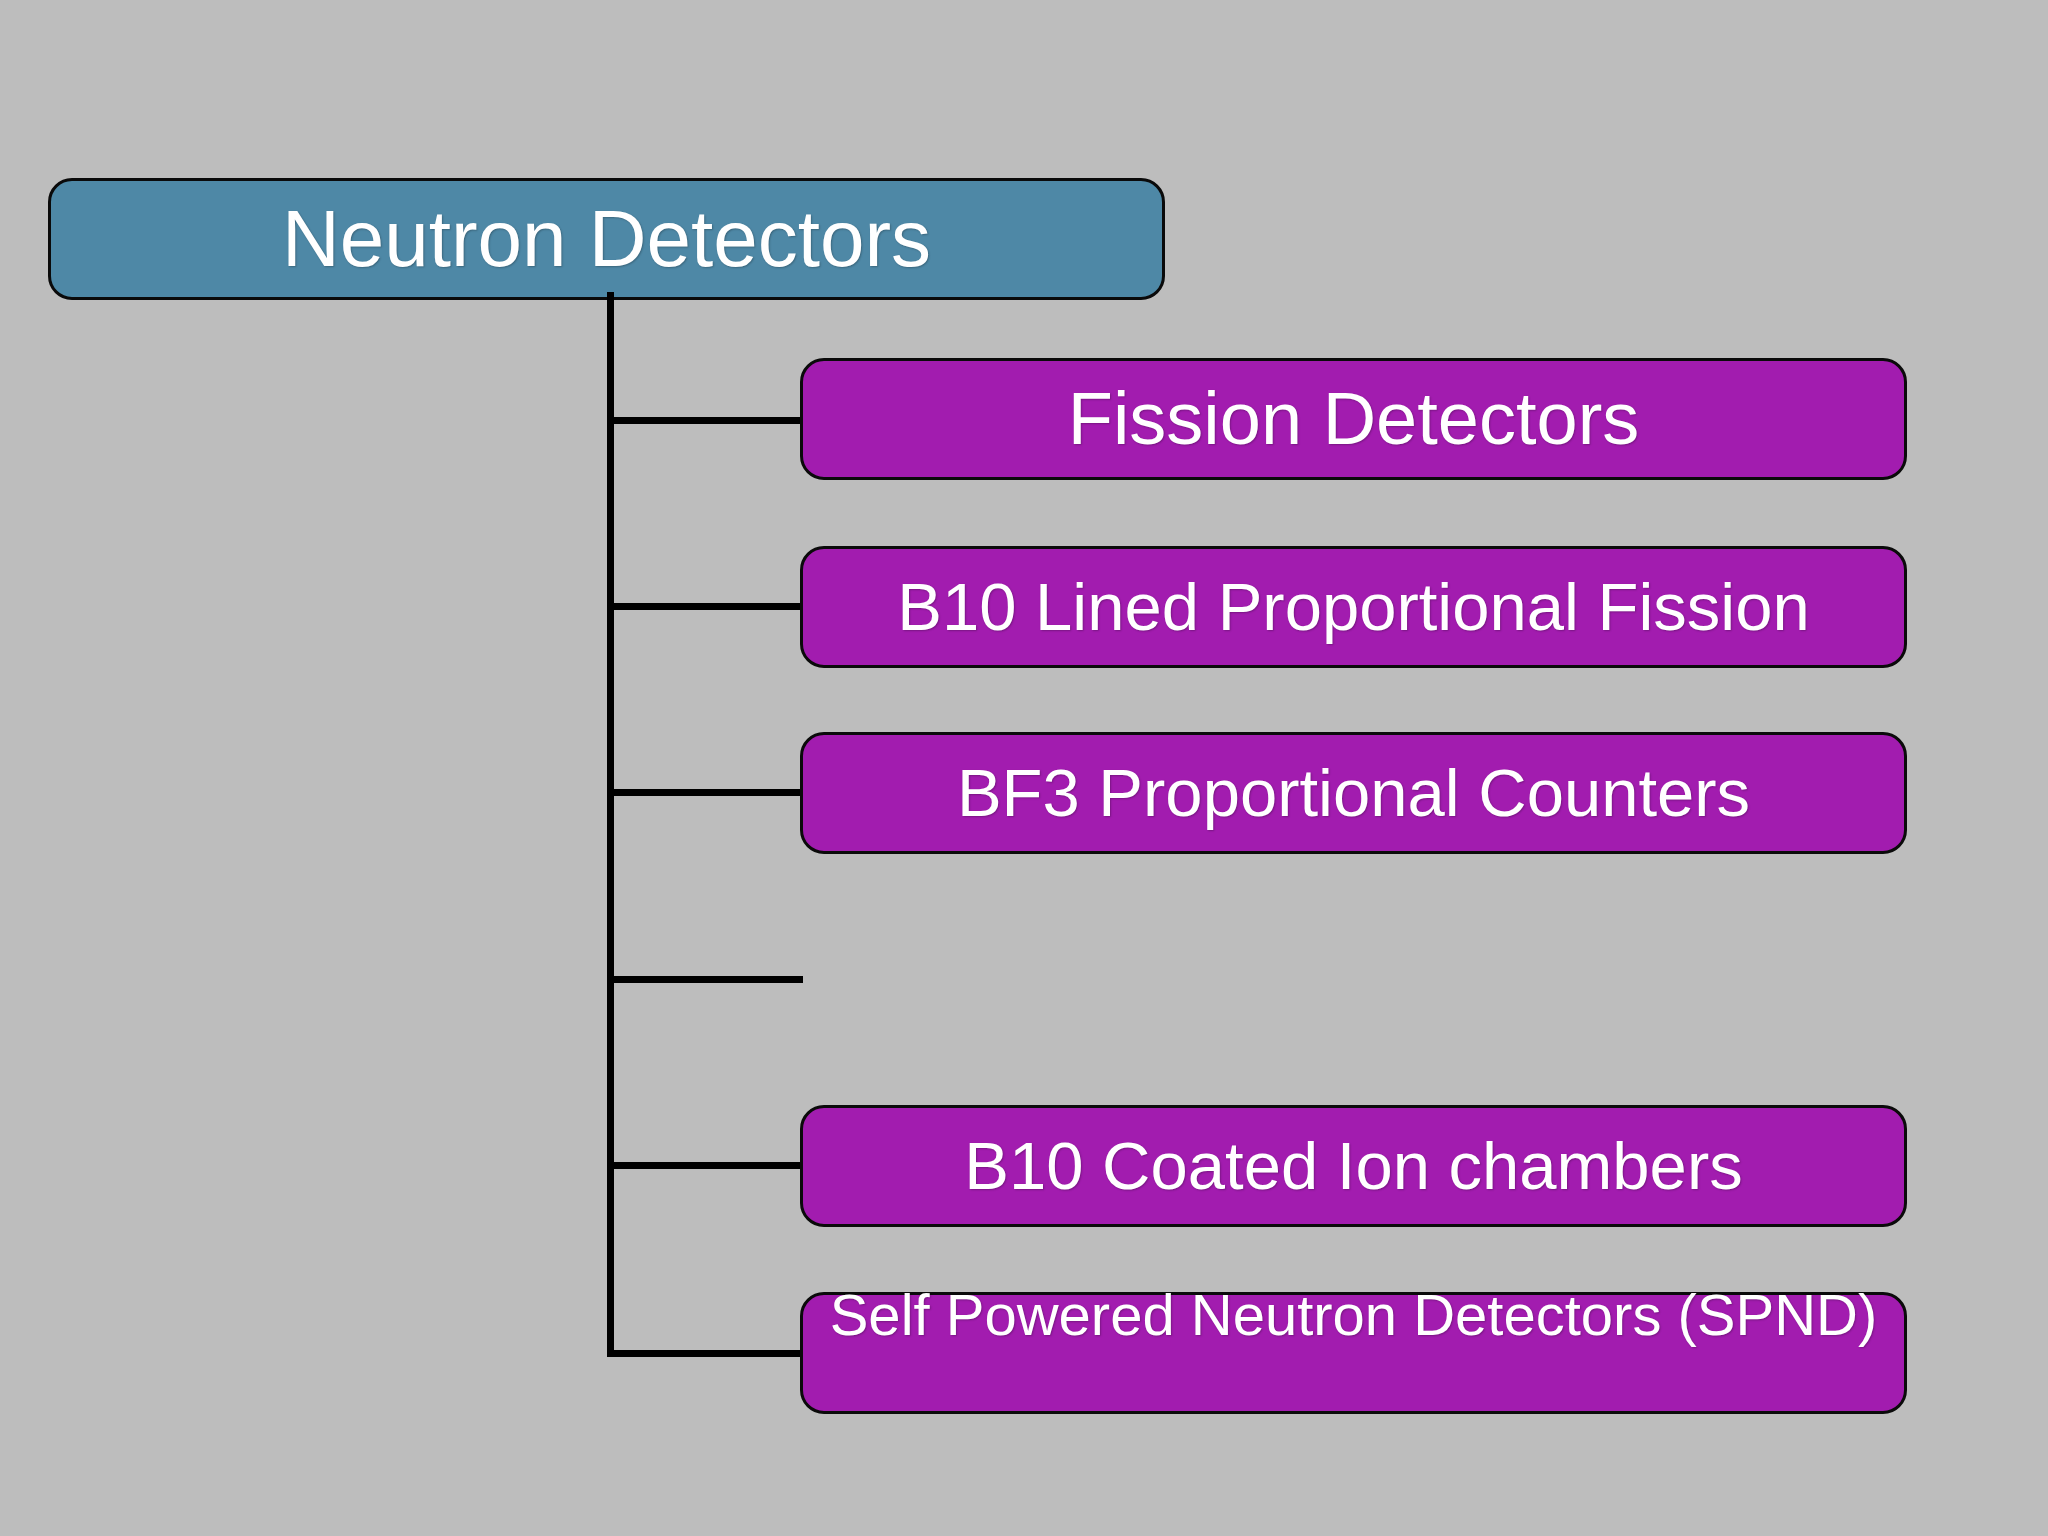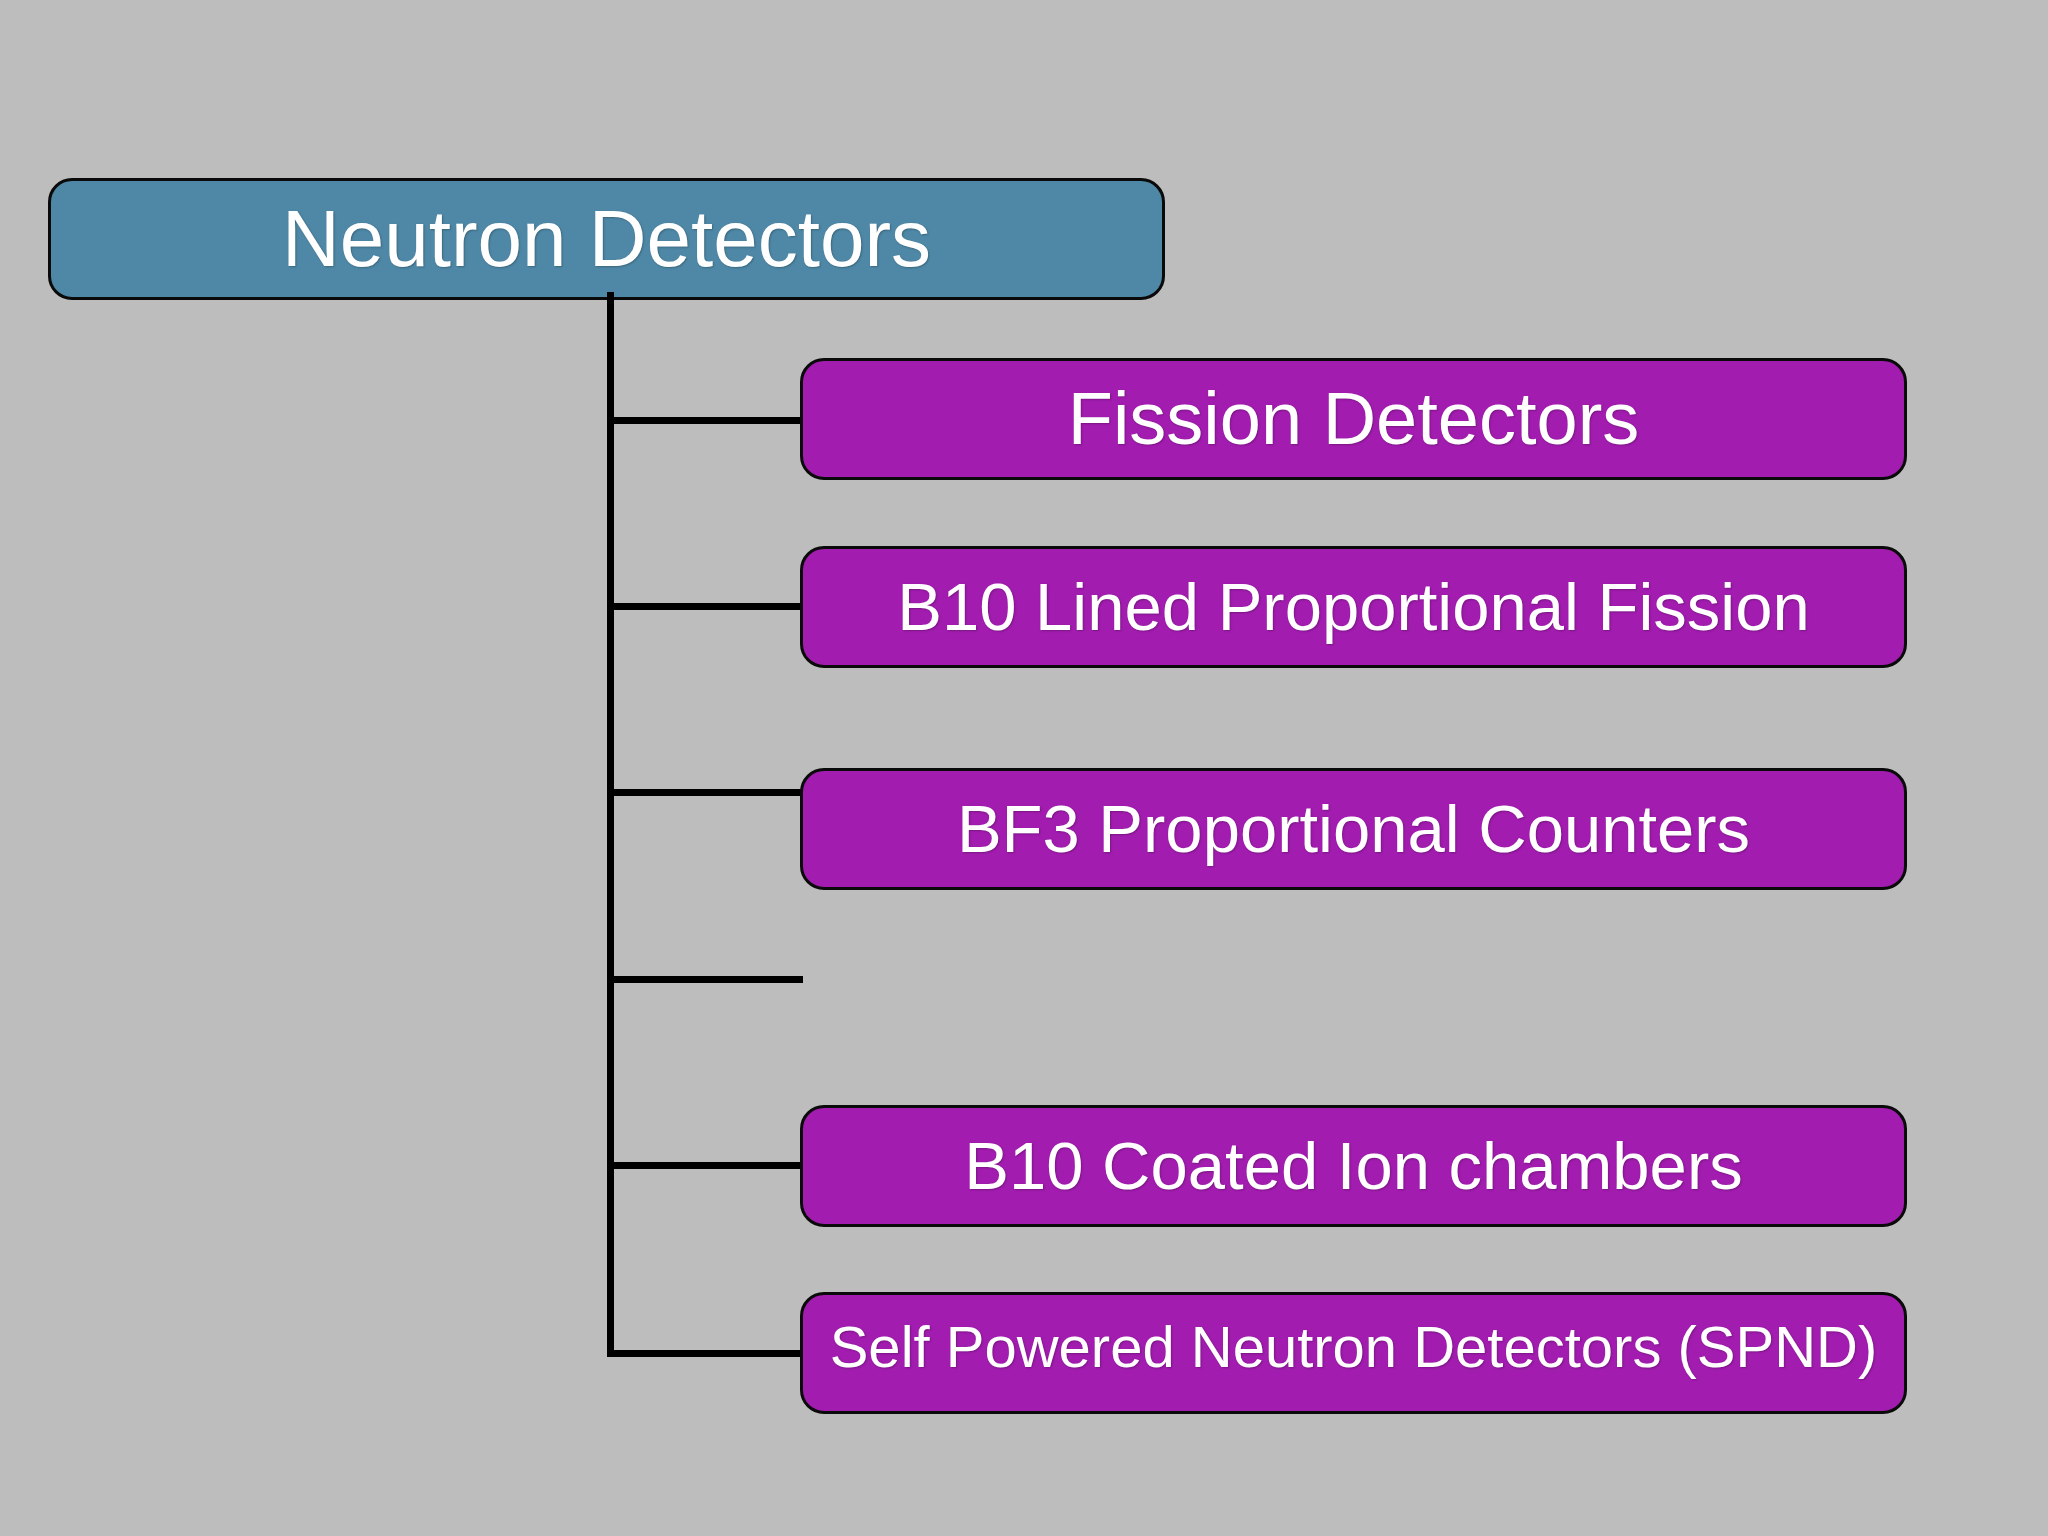--- a/index.html
+++ b/index.html
@@ -42,27 +42,27 @@
   }
   .child-box {
     left: 800px;
     width: 1107px;
     height: 122px;
     background: #a21caf;
     font-size: 67px;
   }
   .child-0 { top: 358px;  font-size: 74px; }
   .child-1 { top: 546px; }
-  .child-2 { top: 768px; }
+  .child-2 { top: 732px; }
   .child-3 { top: 918px; }
   .child-4 { top: 1105px; }
   .child-5 {
     top: 1292px;
     font-size: 58px;
-    align-items: center;
+    align-items: flex-start;
   }
   .child-5 .box-label {
     margin-top: -12px;
   }
   .connector {
     position: absolute;
     background: #000000;
   }
   .trunk {
     left: 607px;

